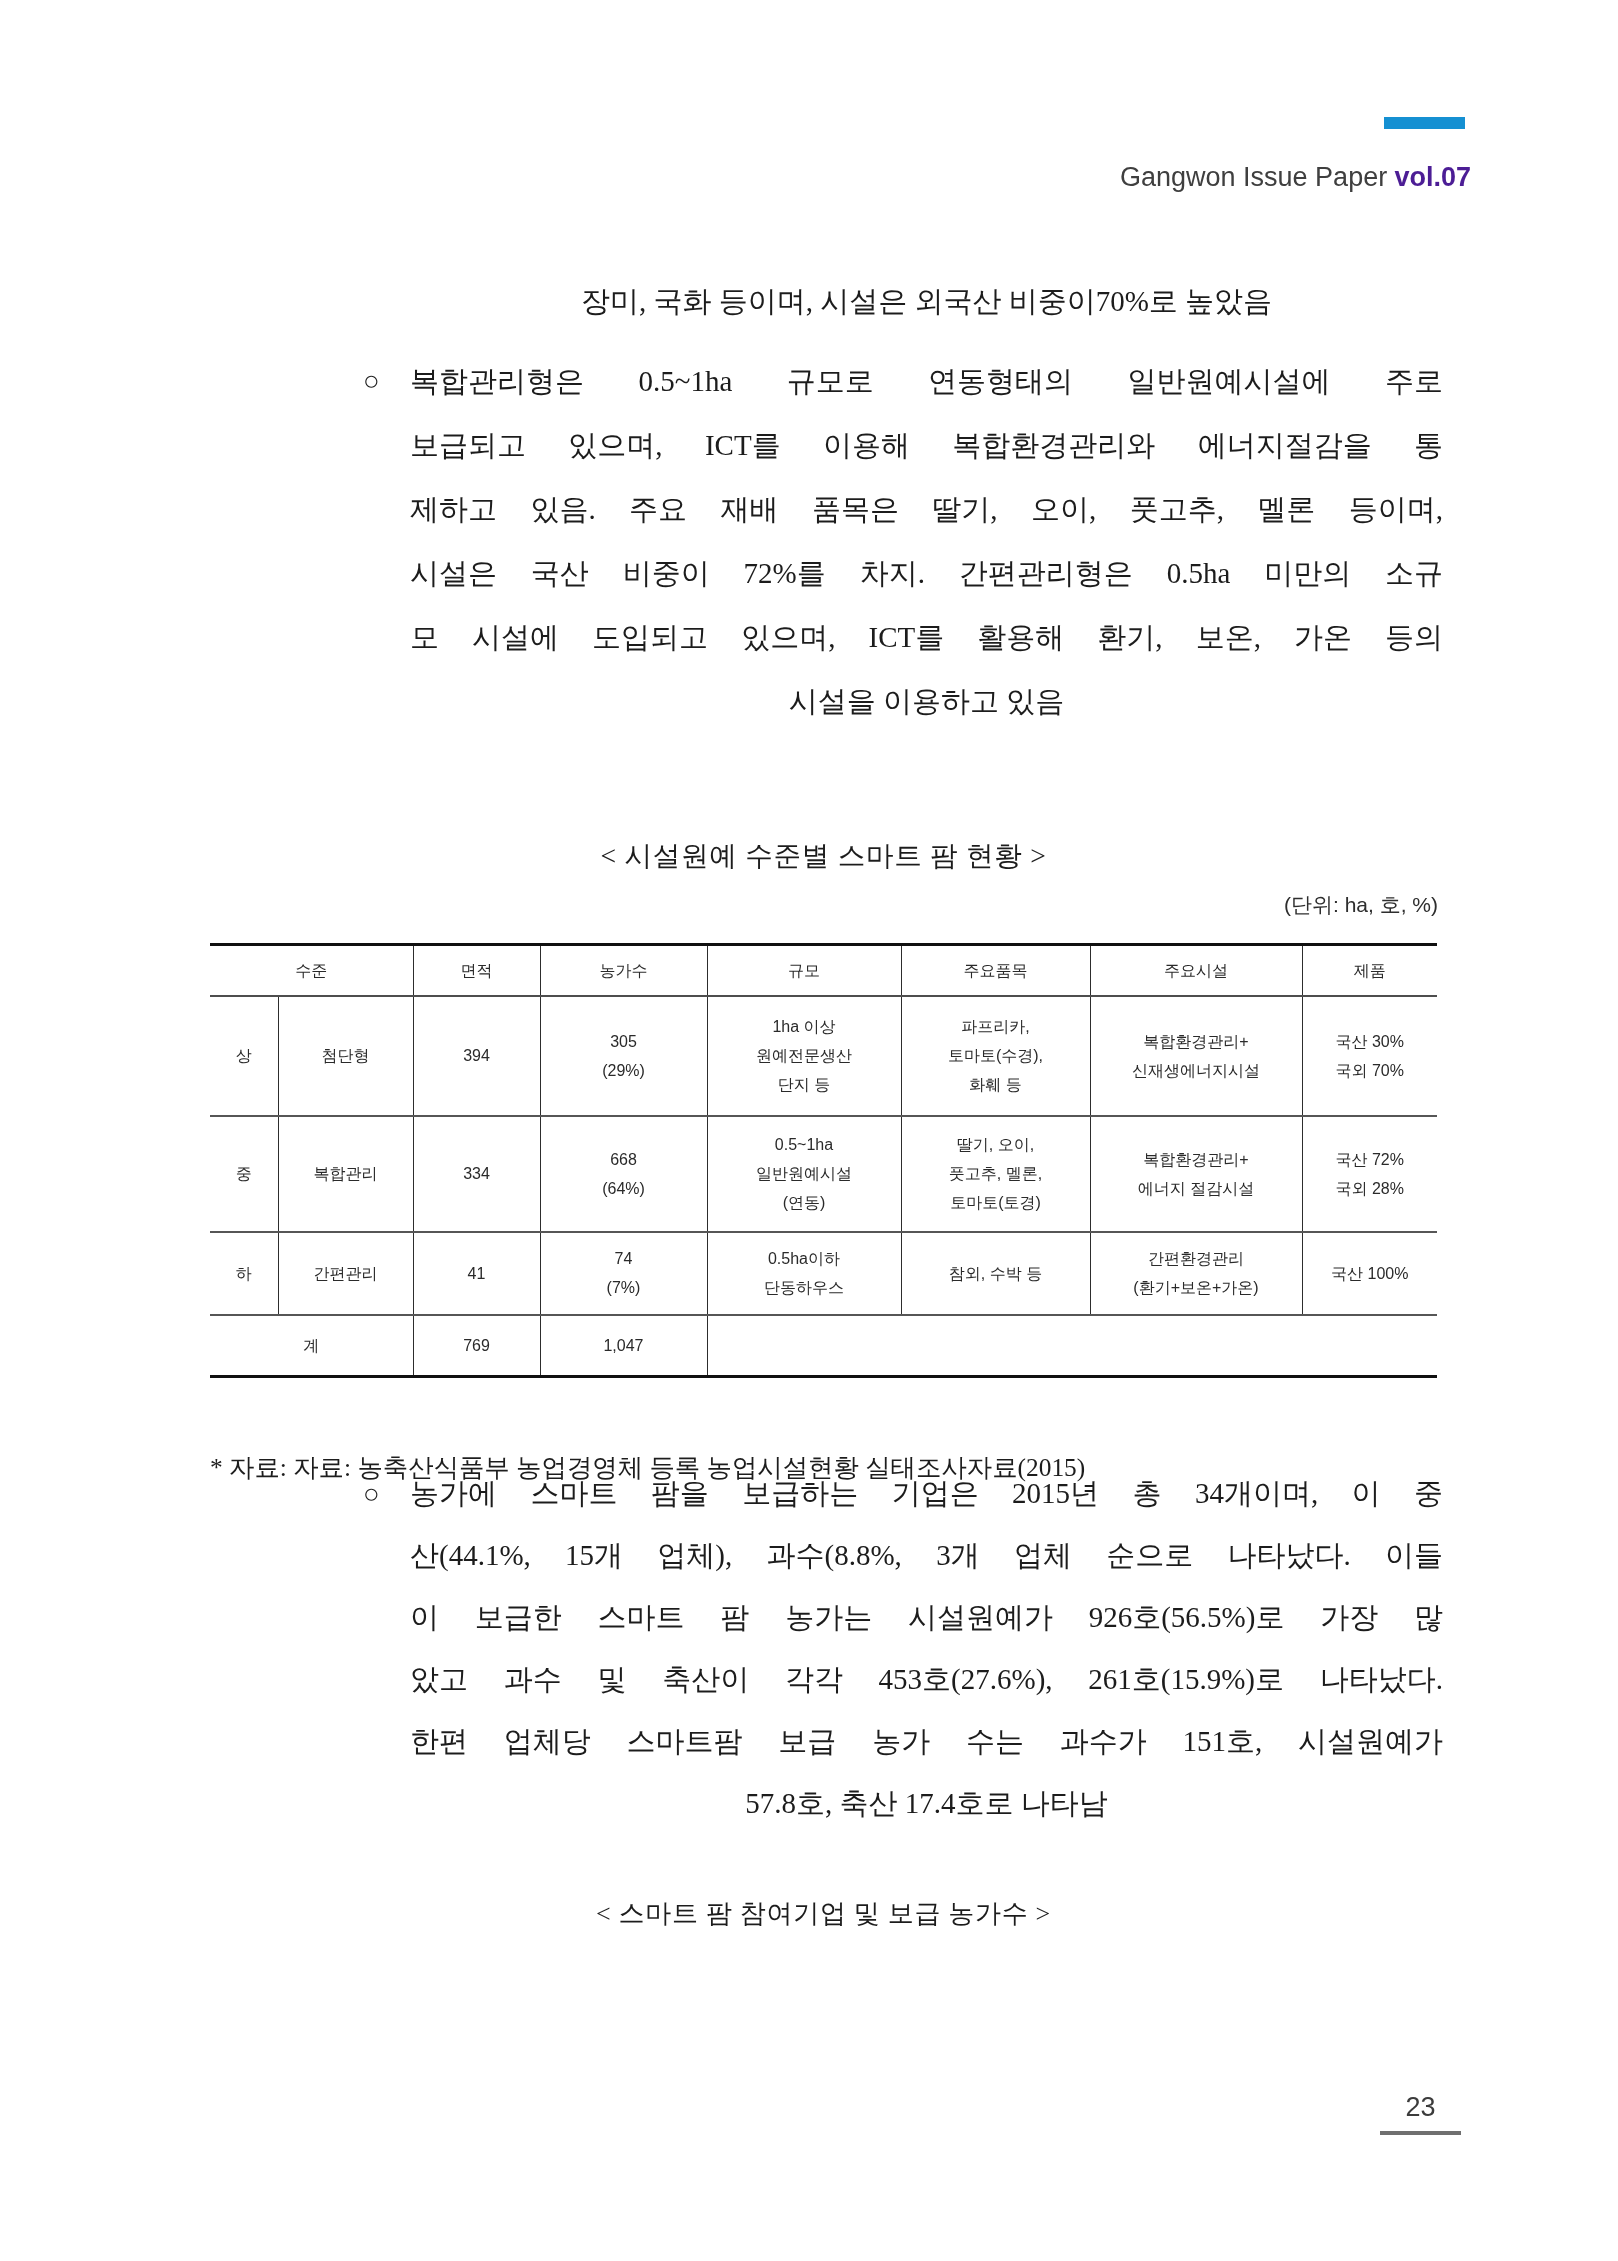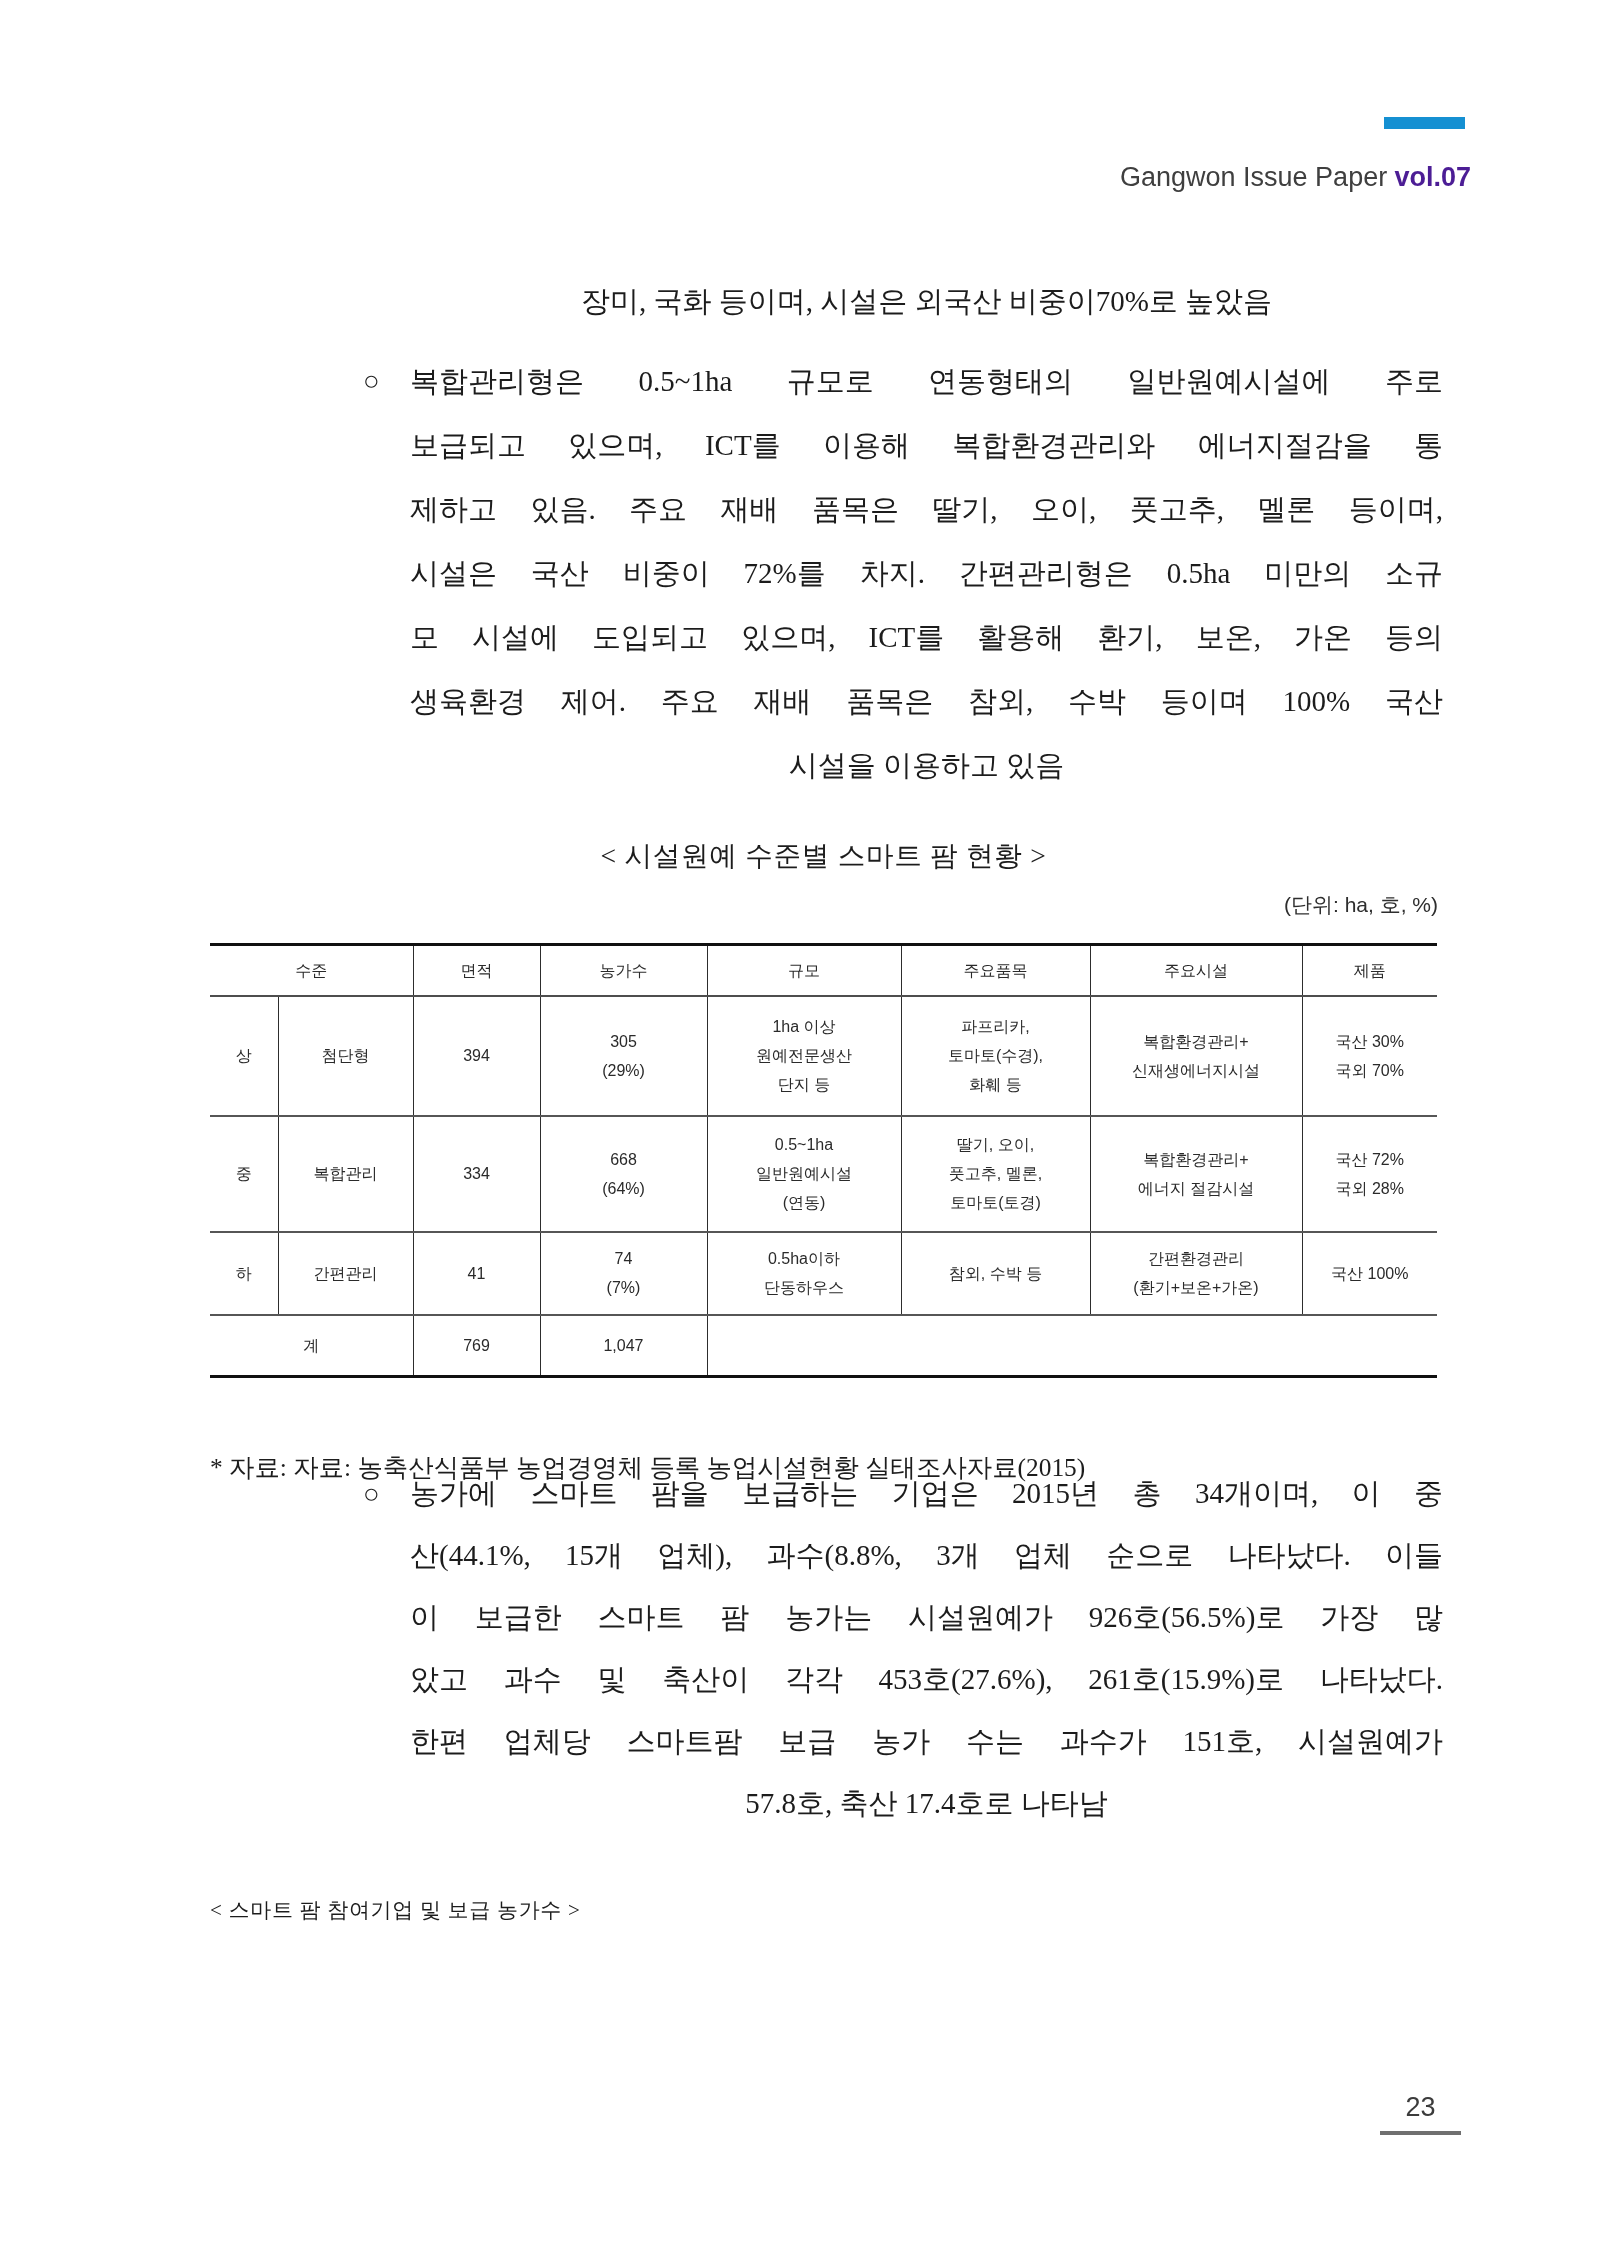--- a/index.html
+++ b/index.html
@@ -23,22 +23,22 @@
   .b2-text .tline{line-height:62px;}
   .j{text-align:justify;text-align-last:justify;}
   .l{text-align:center;}
 
   
   .table-caption{position:absolute;left:210px;top:837px;width:1227px;text-align:center;
                  font-size:27.6px;letter-spacing:0.7px;color:#1c1c1c;}
   .unit-note{position:absolute;right:181px;top:891px;font-family:"Liberation Sans","DejaVu Sans",sans-serif;
              font-size:21px;color:#2e2e2e;}
   .source-note{position:absolute;left:210px;top:1403px;font-size:25.4px;color:#1d1d1d;margin-top:48px;}
-  .chart-caption{position:absolute;left:210px;top:1896px;width:1227px;text-align:left;
-                 font-size:21px;letter-spacing:0.7px;color:#1c1c1c;}
+  .chart-caption{position:absolute;left:210px;top:1896px;width:1227px;text-align:center;
+                 font-size:26px;letter-spacing:0.7px;color:#1c1c1c;}
 
   
   table.smartfarm{position:absolute;left:210px;top:943px;width:1227px;border-collapse:collapse;table-layout:fixed;
       font-family:"Liberation Sans","DejaVu Sans",sans-serif;font-size:16px;color:#2a2a2a;
       border-top:3.6px solid #101010;border-bottom:3.6px solid #101010;}
   table.smartfarm td,table.smartfarm th{font-weight:normal;text-align:center;vertical-align:middle;
       white-space:pre-line;line-height:29px;border-left:1.5px solid #2d2d2d;padding:0 2.9px;box-sizing:border-box;}
   table.smartfarm td:first-child,table.smartfarm th:first-child{border-left:none;}
   tr.hrow{height:51px;}
   tr.hrow th{border-bottom:2.9px double #4d4d4d;}
@@ -67,21 +67,20 @@
     <div class="tline l">장미, 국화 등이며, 시설은 외국산 비중이70%로 높았음</div>
   </div>
 
   <div class="bullet-marker b1-marker">○</div>
   <div class="b1-text">
     <div class="tline j">복합관리형은 0.5~1ha 규모로 연동형태의 일반원예시설에 주로</div>
     <div class="tline j">보급되고 있으며, ICT를 이용해 복합환경관리와 에너지절감을 통</div>
     <div class="tline j">제하고 있음. 주요 재배 품목은 딸기, 오이, 풋고추, 멜론 등이며,</div>
     <div class="tline j">시설은 국산 비중이 72%를 차지. 간편관리형은 0.5ha 미만의 소규</div>
     <div class="tline j">모 시설에 도입되고 있으며, ICT를 활용해 환기, 보온, 가온 등의</div>
-    <div class="tline j">생육환경 제어. 주요 재배 품목은 참외, 수박 등이며 100% 국산</div>
     <div class="tline l">시설을 이용하고 있음</div>
   </div>
 
   <div class="table-caption">&lt; 시설원예 수준별 스마트 팜 현황 &gt;</div>
   <div class="unit-note">(단위: ha, 호, %)</div>
 
   <table class="smartfarm">
     <colgroup>
       <col style="width:68px">
         <col style="width:135px">

